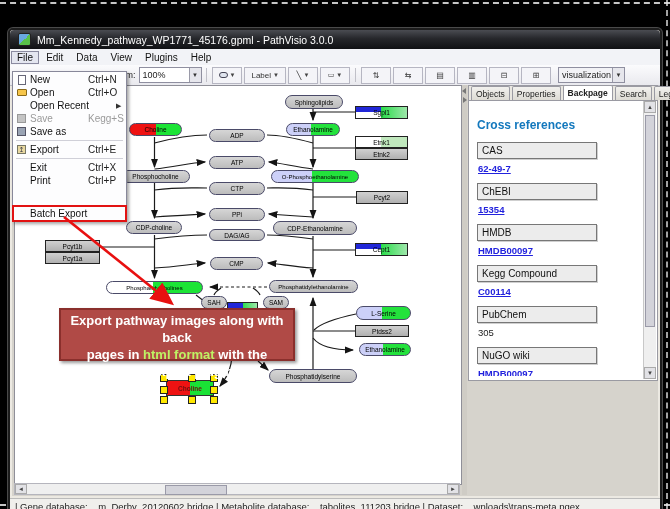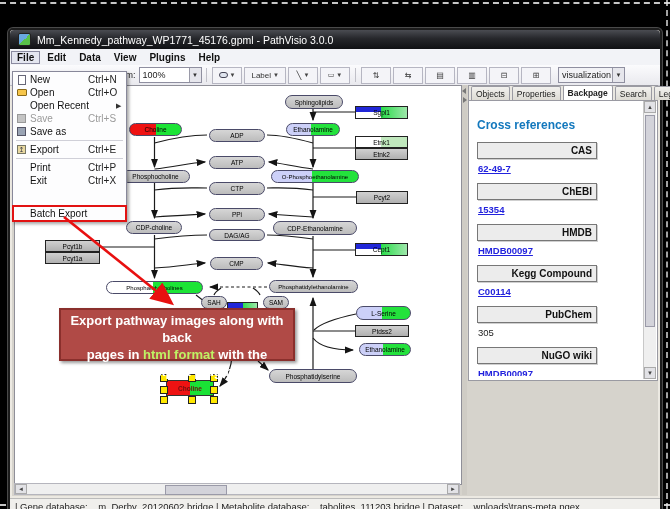--- a/index.html
+++ b/index.html
@@ -13,21 +13,21 @@
   #win{position:absolute;left:8px;top:28px;width:650px;height:486px;
        background:#ece9e2;border:2px solid #1c1c1c;border-radius:5px 5px 2px 2px;
        box-shadow:0 0 0 1px #4a4a4a;}
   #titlebar{position:absolute;left:0;top:0;right:0;height:19px;
        background:linear-gradient(180deg,#4a4c52 0%,#26272b 45%,#101114 100%);
        border-radius:4px 4px 0 0;display:flex;align-items:center;color:#fff;font-size:10.5px;}
   #app-icon{width:11px;height:11px;margin:0 6px 0 8px;border-radius:2px;
        background:linear-gradient(135deg,#69a8e0 0 50%,#59c24a 50%);border:1px solid #222;}
   
   #menubar{position:absolute;left:0;top:19px;right:0;height:16px;background:#f2f3f7;
-       border-bottom:1px solid #c9c9cf;display:flex;align-items:center;font-size:10px;color:#111;font-weight:bold;}
+       border-bottom:1px solid #c9c9cf;display:flex;align-items:center;font-size:10px;color:#111;}
   .mitem{padding:1px 6px;margin-left:1px;}
   .mitem.open{border:1px solid #8a8aa0;background:#e4e6f0;padding:0 5px;}
   
   #toolbar{position:absolute;left:0;top:35px;right:0;height:20px;
        background:linear-gradient(180deg,#fbfbfd,#e9e9ee);border-bottom:1px solid #bfbfc7;
        display:flex;align-items:center;font-size:9px;color:#222;}
   .tsep{width:1px;height:14px;background:#c0c0c8;margin:0 4px;}
   .combo{height:14px;background:#fff;border:1px solid #8f8fa0;display:flex;align-items:center;
        font-size:9px;padding-left:3px;position:relative;}
   .combo .arrowbox{margin-left:auto;width:11px;height:100%;background:#e6e6ec;border-left:1px solid #9a9aa8;
@@ -46,21 +46,21 @@
   
   #tabs{position:absolute;left:0;top:0;right:0;height:14px;background:#e9e7e1;display:flex;align-items:flex-end;
        border-bottom:1px solid #9a9aa2;font-size:8.5px;color:#222;}
   .tab{padding:2px 4px 1px 4px;border:1px solid #9a9aa2;border-bottom:none;background:linear-gradient(180deg,#f2f1ee,#dddbd4);
        margin-left:2px;border-radius:2px 2px 0 0;white-space:nowrap;}
   .tab.active{background:#fff;padding-bottom:2px;font-weight:bold;}
   #panel-body{position:absolute;left:4px;top:18px;right:16px;bottom:4px;overflow:hidden;font-size:10px;}
   #xref-heading{color:#1378bd;font-weight:bold;font-size:12px;margin:14px 0 10px 4px;}
   .xsec{margin:0 0 0 4px;}
   .xbox{width:110px;background:#ececec;border:1px solid #777;box-shadow:1px 1px 0 #cfcfcf;
-       font-weight:bold;font-size:10px;color:#111;padding:2px 4px;margin-top:9px;text-align:right;}
+       font-weight:normal;font-size:10px;color:#111;padding:2px 4px;margin-top:9px;}
   .xval{margin:4px 0 2px 1px;font-size:9.5px;}
   .xval a{color:#2222dd;font-weight:bold;}
   .xval.plain{color:#222;}
   #expr-heading{font-weight:bold;font-size:11px;color:#111;margin:12px 0 0 0px;}
   
   #panel-scroll{position:absolute;right:1px;top:15px;width:12px;bottom:1px;background:#efefef;border-left:1px solid #c8c8c8;}
   #panel-scroll .thumb{position:absolute;left:1px;right:1px;top:14px;height:210px;background:#d3d3da;border:1px solid #9a9aa8;}
   .sb-btn{position:absolute;left:0;right:0;height:12px;background:#e2e2e6;border:1px solid #aaa;
        font-size:6px;display:flex;align-items:center;justify-content:center;color:#444;box-sizing:border-box;}
   
@@ -407,47 +407,47 @@
     <div class="fm-row">
       <span class="fm-ico"></span>
       <span class="fm-label">Open Recent</span>
       <span class="fm-sub">▶</span>
     </div>
     <div class="fm-row disabled">
       <span class="fm-ico">
           <span class="ico ico-save gray"></span>
         </span>
       <span class="fm-label">Save</span>
-      <span class="fm-short">Ctrl+S</span>
+      <span class="fm-short">Kegg+S</span>
     </div>
     <div class="fm-row">
       <span class="fm-ico">
           <span class="ico ico-save"></span>
         </span>
       <span class="fm-label">Save as</span>
       <span class="fm-short"></span>
     </div>
     <div class="fm-sep"></div>
     <div class="fm-row">
       <span class="fm-ico">
           <span class="ico ico-port">↥</span>
         </span>
       <span class="fm-label">Export</span>
       <span class="fm-short">Ctrl+E</span>
     </div>
     <div class="fm-sep"></div>
     <div class="fm-row">
       <span class="fm-ico"></span>
+      <span class="fm-label">Exit</span>
+      <span class="fm-short">Ctrl+X</span>
+    </div>
+    <div class="fm-row">
+      <span class="fm-ico"></span>
       <span class="fm-label">Print</span>
       <span class="fm-short">Ctrl+P</span>
-    </div>
-    <div class="fm-row">
-      <span class="fm-ico"></span>
-      <span class="fm-label">Exit</span>
-      <span class="fm-short">Ctrl+X</span>
     </div>
     <div class="fm-row" style="margin-top:20px">
       <span class="fm-ico"></span>
       <span class="fm-label">Batch Export</span>
       <span id="batch-highlight"></span>
     </div>
   </div>
 
   <div id="callout">
     <div><span>Export pathway images along with back</span></div>

